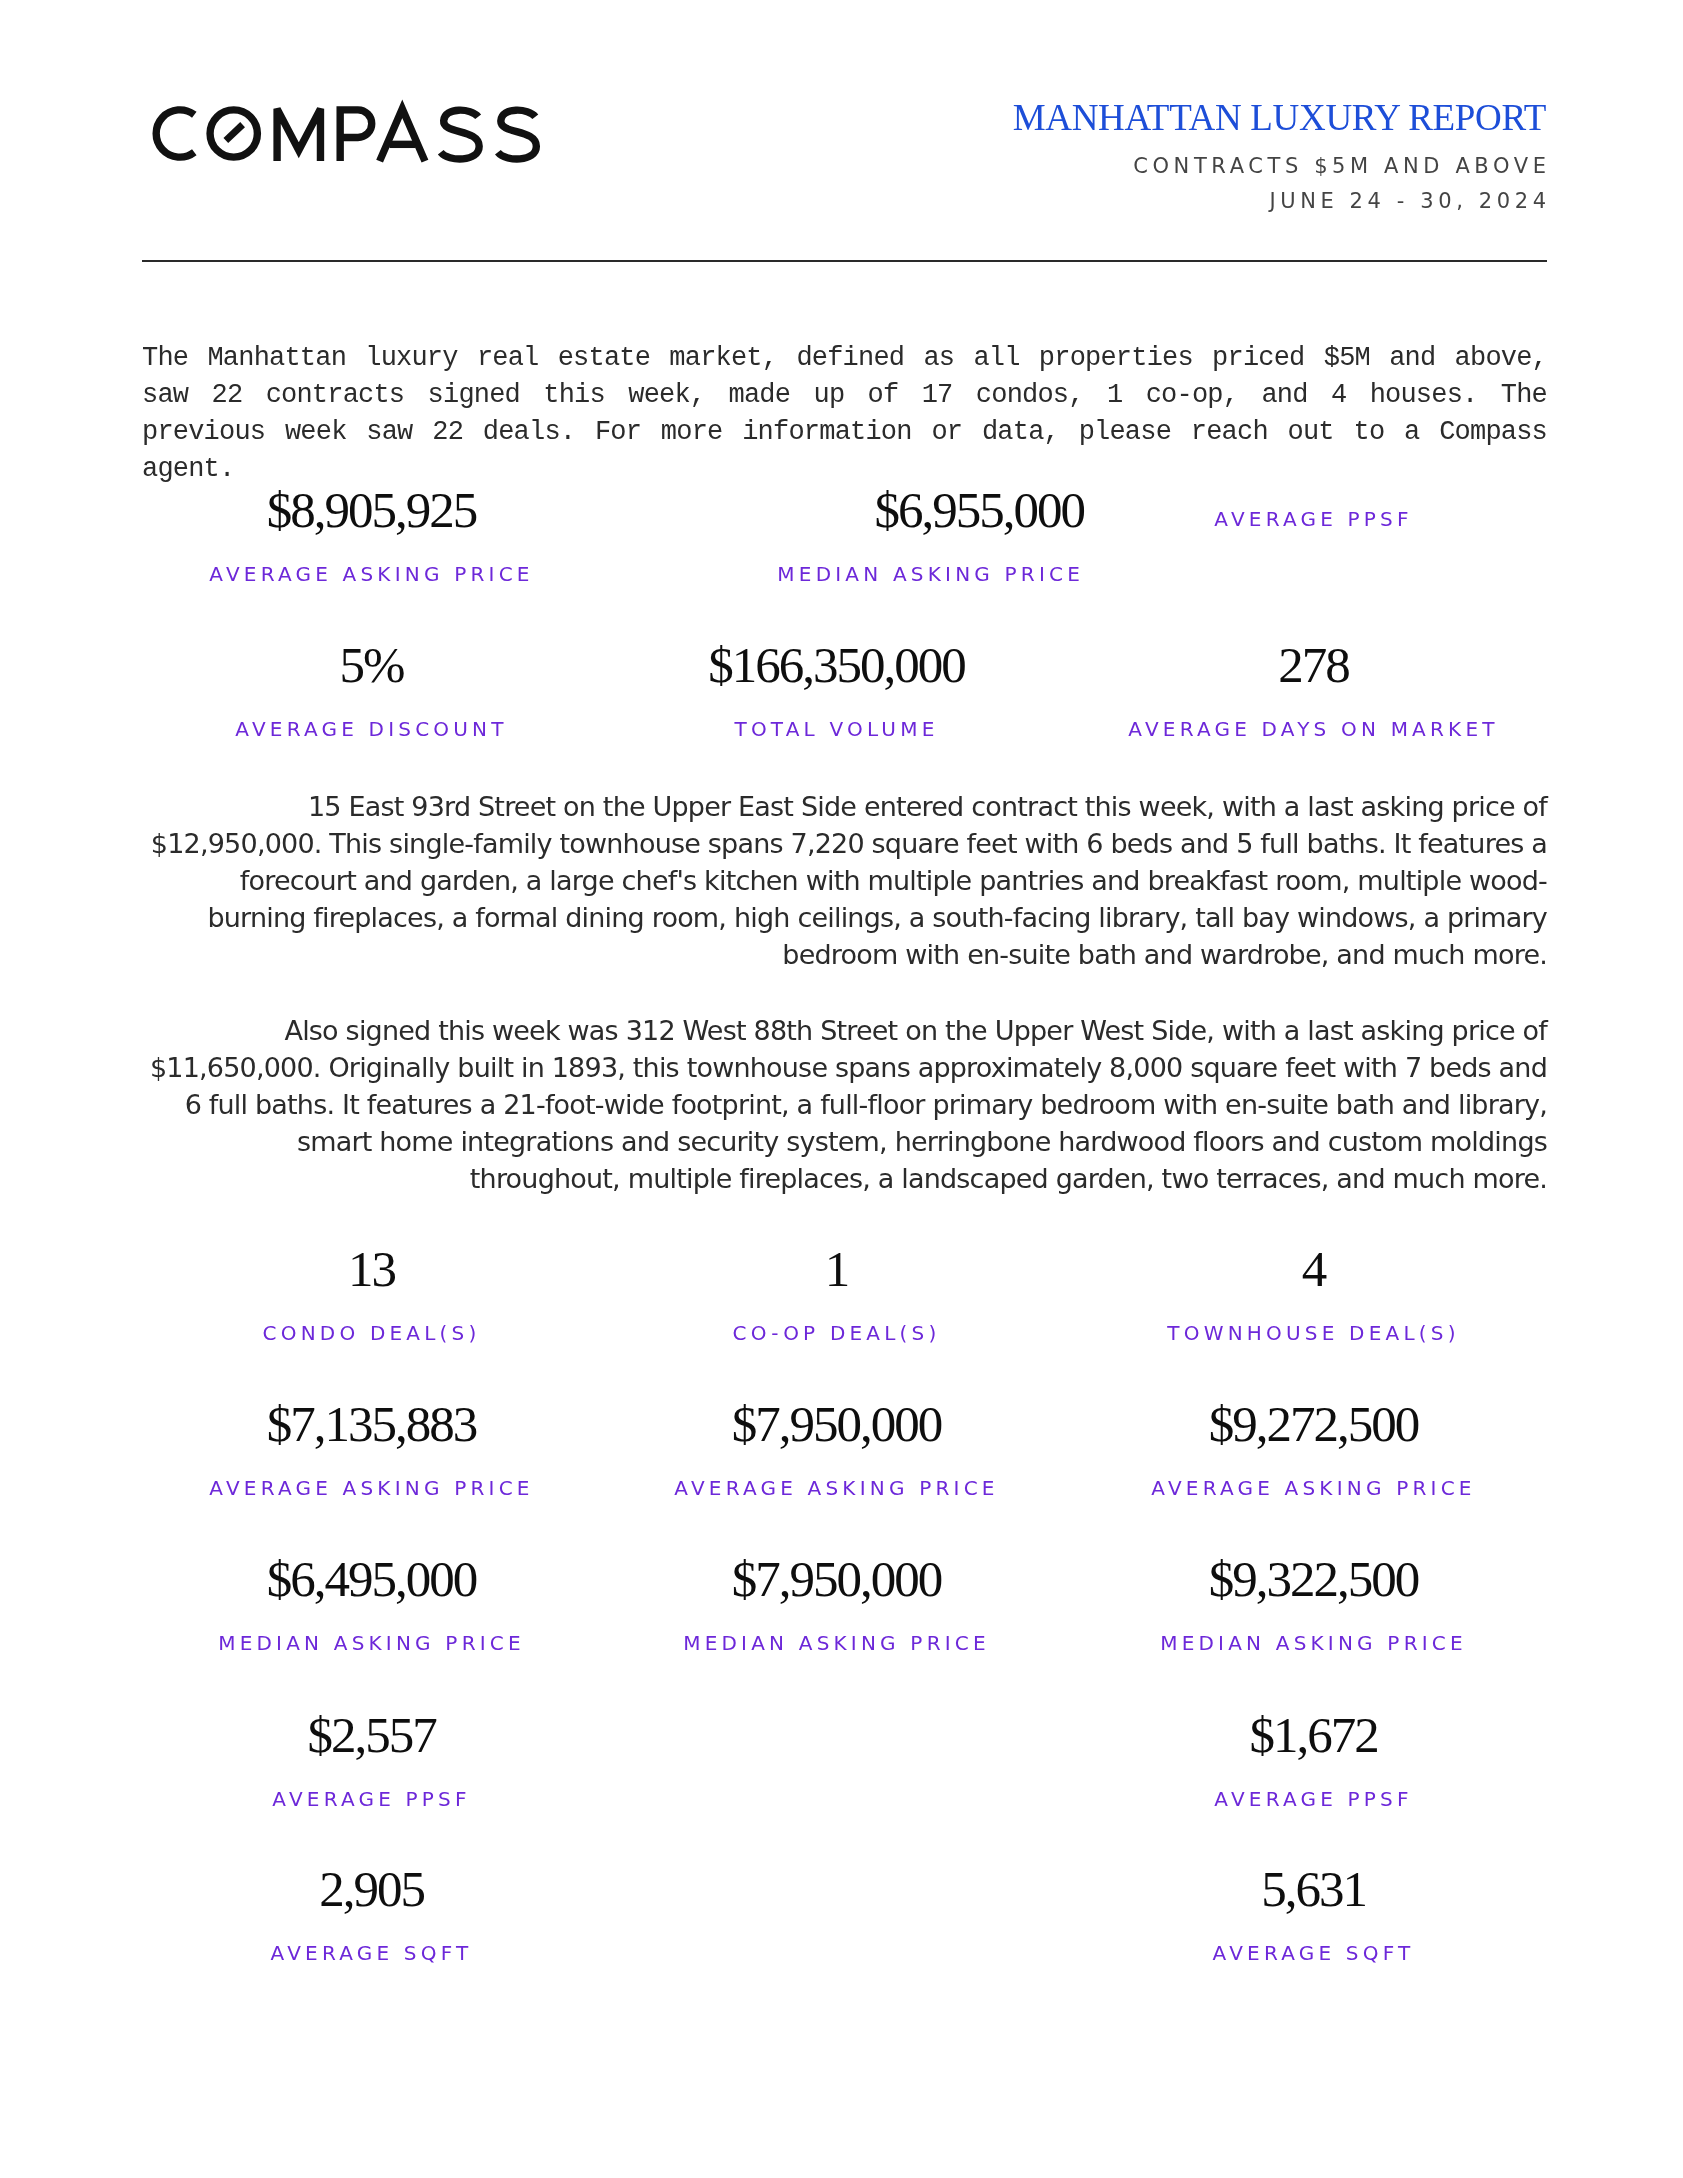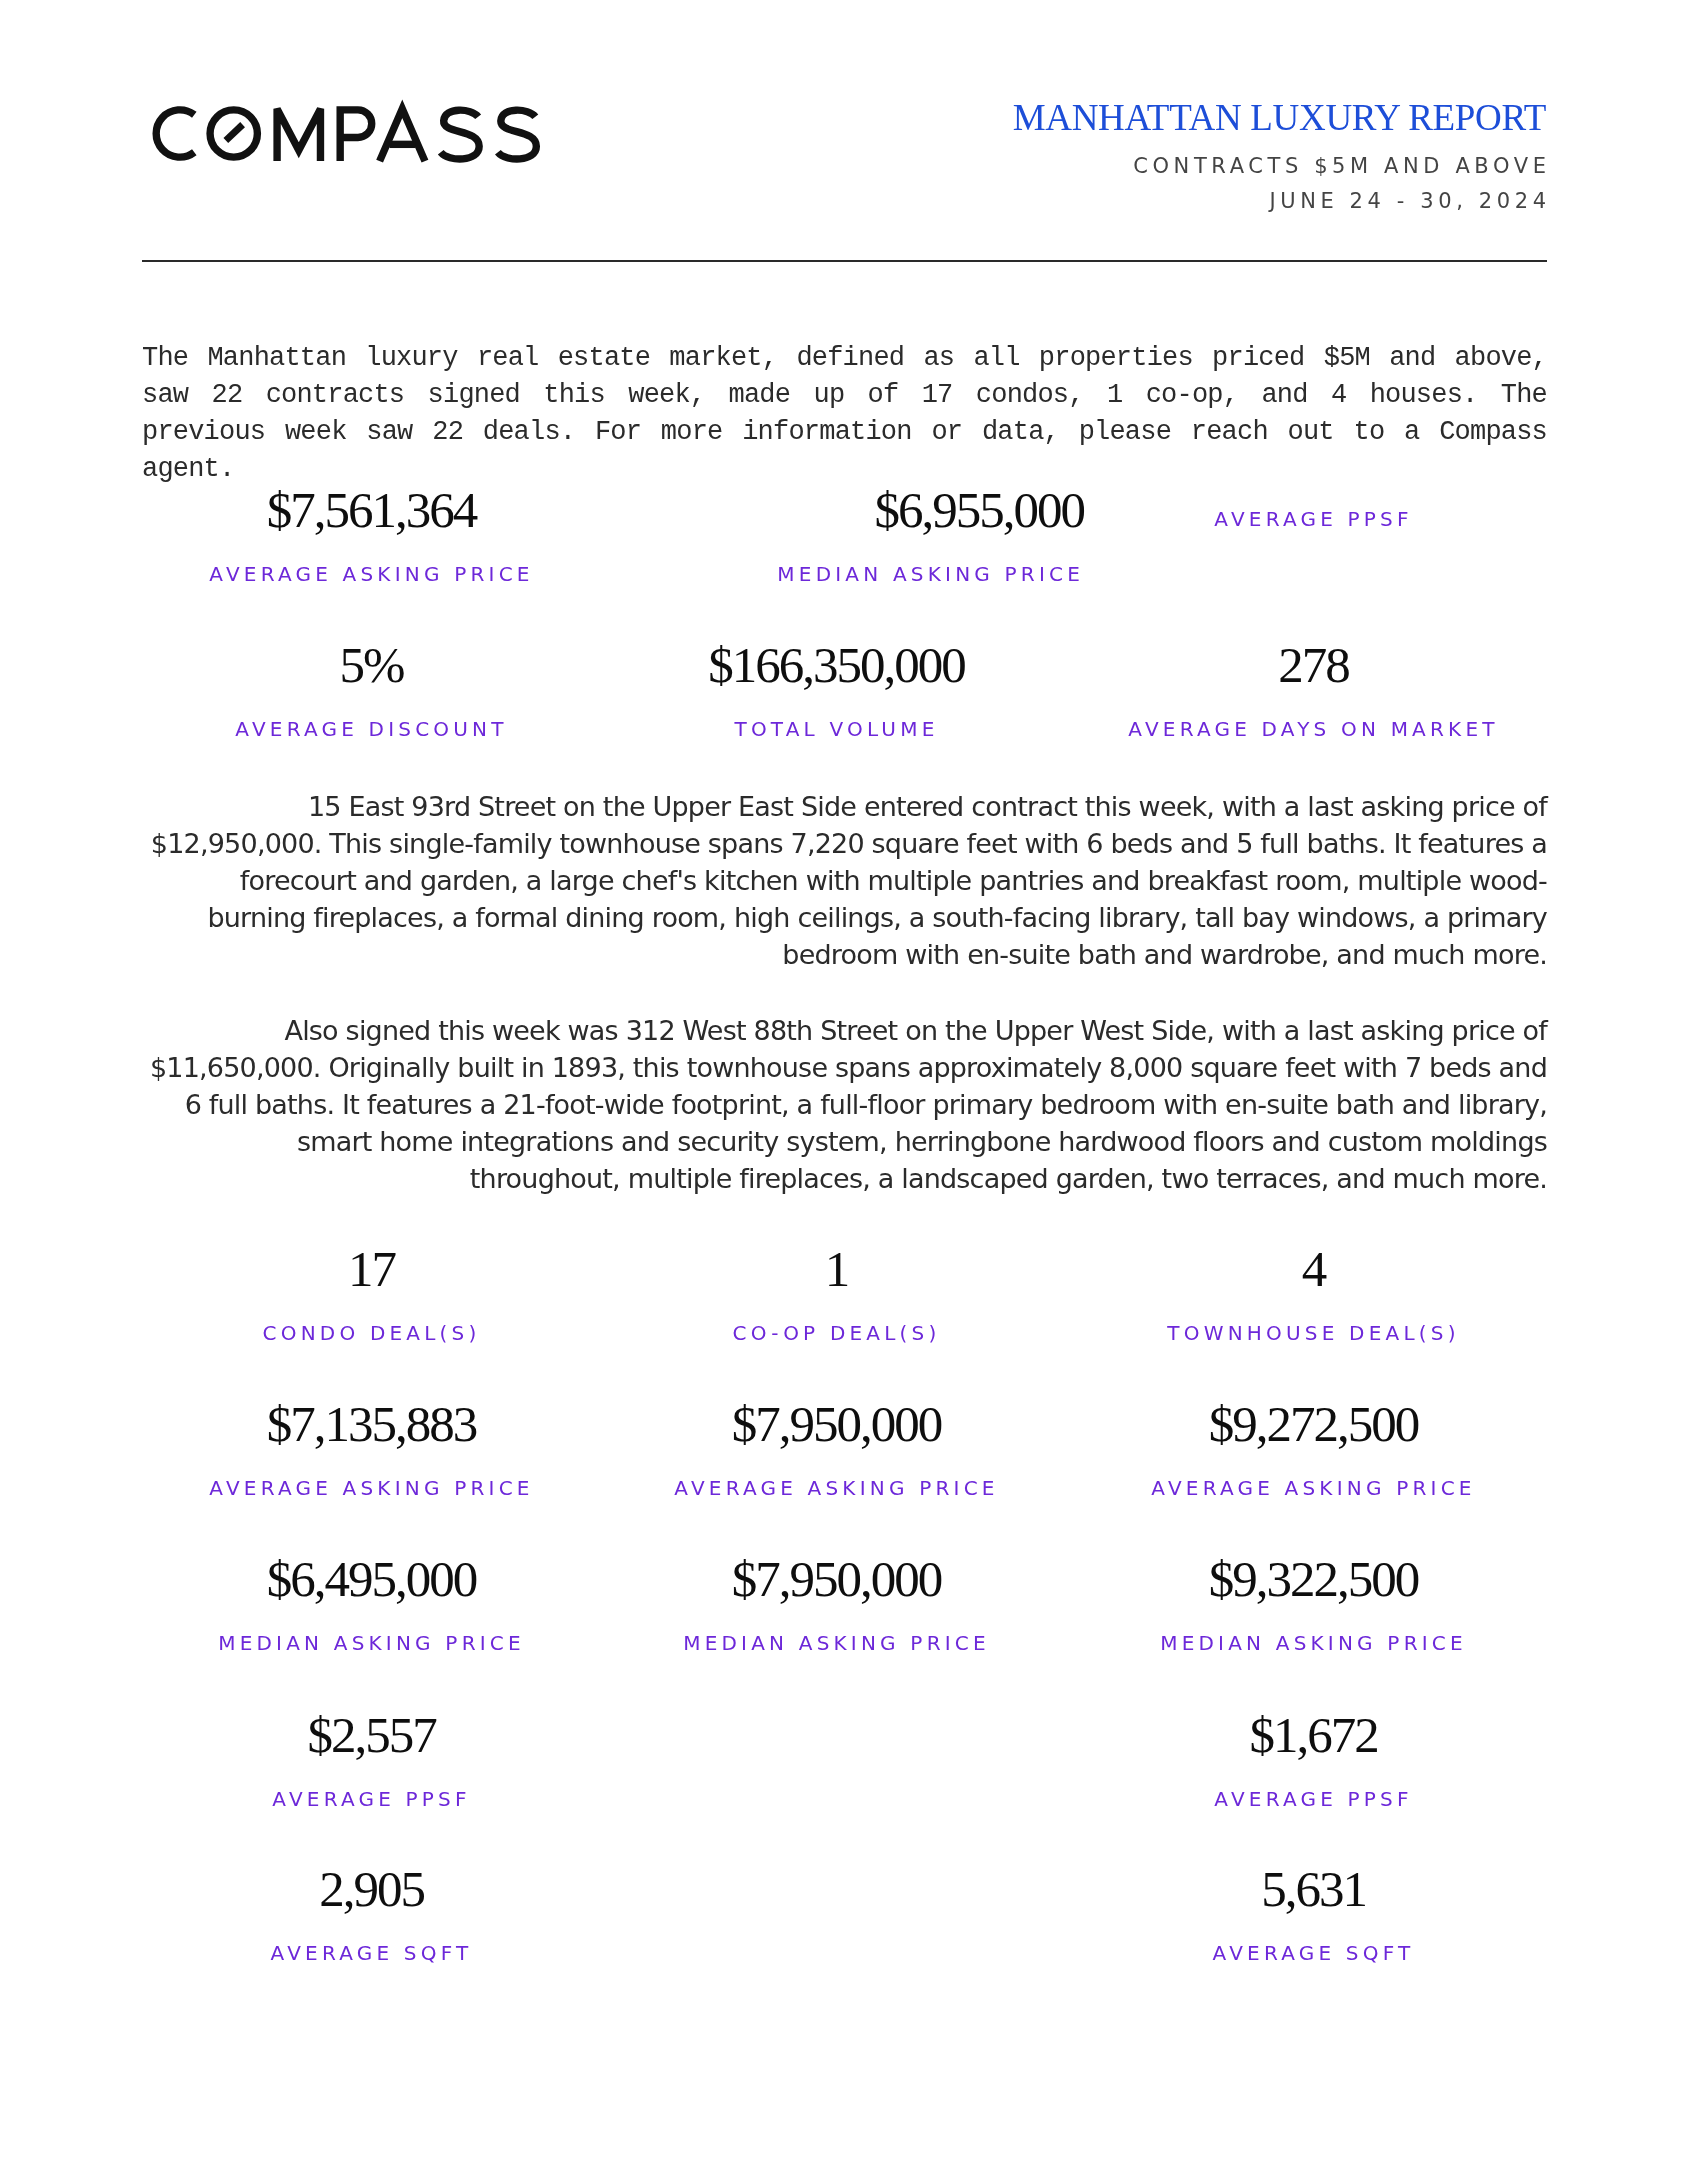--- a/index.html
+++ b/index.html
@@ -134,21 +134,21 @@
 
 <div class="report-title">MANHATTAN LUXURY REPORT</div>
 <div class="report-sub s1">CONTRACTS $5M AND ABOVE</div>
 <div class="report-sub s2">JUNE 24 - 30, 2024</div>
 
 <div class="rule"></div>
 
 <p class="para intro">The Manhattan luxury real estate market, defined as all properties priced $5M and above, saw 22 contracts signed this week, made up of 17 condos, 1 co-op, and 4 houses. The previous week saw 22 deals. For more information or data, please reach out to a Compass agent.</p>
 
 <div class="stat col1" style="top:485px;">
-  <span class="num">$7,561,364</span>
+  <span class="num">$8,905,925</span>
   <span class="lbl">AVERAGE ASKING PRICE</span>
 </div>
 <div class="stat col2" style="top:485px;text-align:right;">
   <span class="num">$6,955,000</span>
   <span class="lbl">MEDIAN ASKING PRICE</span>
 </div>
 <div class="stat col3" style="top:485px;">
   <span class="lbl">AVERAGE PPSF</span>
 </div>
 
@@ -162,21 +162,21 @@
 </div>
 <div class="stat col3" style="top:640px;">
   <span class="num">278</span>
   <span class="lbl">AVERAGE DAYS ON MARKET</span>
 </div>
 
 <p class="para p2">15 East 93rd Street on the Upper East Side entered contract this week, with a last asking price of $12,950,000. This single-family townhouse spans 7,220 square feet with 6 beds and 5 full baths. It features a forecourt and garden, a large chef's kitchen with multiple pantries and breakfast room, multiple wood-burning fireplaces, a formal dining room, high ceilings, a south-facing library, tall bay windows, a primary bedroom with en-suite bath and wardrobe, and much more.</p>
 <p class="para p3">Also signed this week was 312 West 88th Street on the Upper West Side, with a last asking price of $11,650,000. Originally built in 1893, this townhouse spans approximately 8,000 square feet with 7 beds and 6 full baths. It features a 21-foot-wide footprint, a full-floor primary bedroom with en-suite bath and library, smart home integrations and security system, herringbone hardwood floors and custom moldings throughout, multiple fireplaces, a landscaped garden, two terraces, and much more.</p>
 
 <div class="stat col1" style="top:1244px;">
-  <span class="num">17</span>
+  <span class="num">13</span>
   <span class="lbl">CONDO DEAL(S)</span>
 </div>
 <div class="stat col1" style="top:1399px;">
   <span class="num">$7,135,883</span>
   <span class="lbl">AVERAGE ASKING PRICE</span>
 </div>
 <div class="stat col1" style="top:1554px;">
   <span class="num">$6,495,000</span>
   <span class="lbl">MEDIAN ASKING PRICE</span>
 </div>

